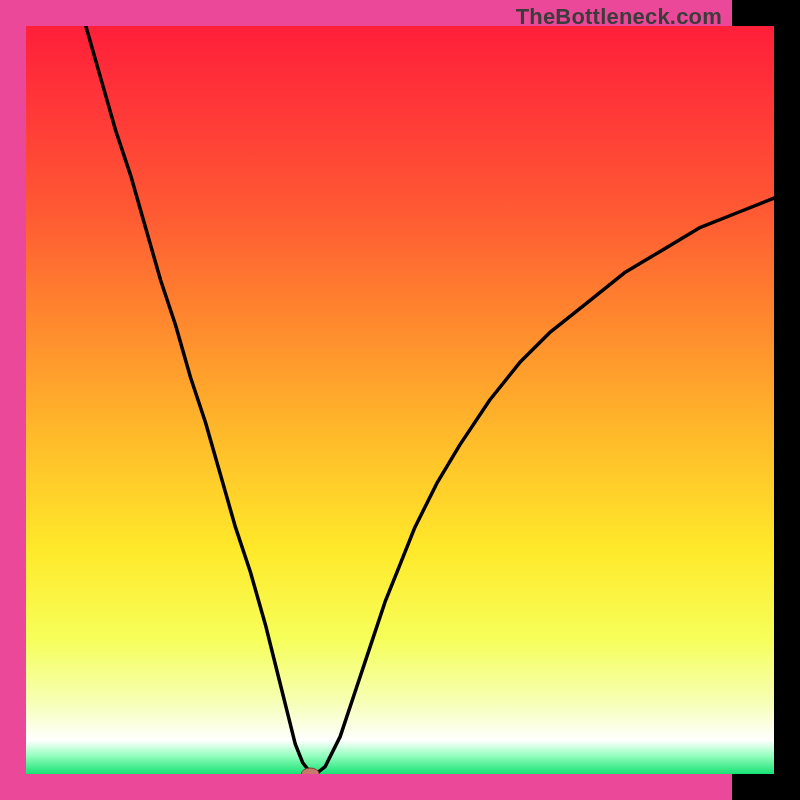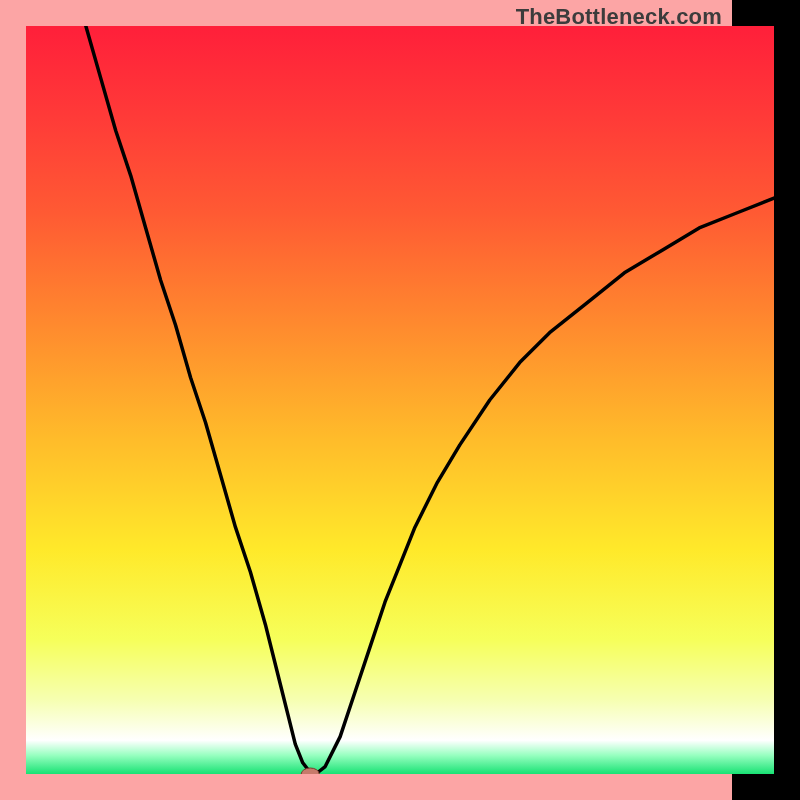--- a/index.html
+++ b/index.html
@@ -8,21 +8,21 @@
     width: 800px;
     height: 800px;
     background: #000000;
     font-family: Arial, Helvetica, sans-serif;
     overflow: hidden;
   }
   .frame {
     position: relative;
     width: 732px;
     height: 800px;
-    background: #fca5a5;
+    background: #ec4899;
   }
   .watermark {
     position: absolute;
     top: 4px;
     right: 10px;
     color: #3c3c3c;
     font-size: 22px;
     font-weight: 600;
     letter-spacing: 0.2px;
     user-select: none;

